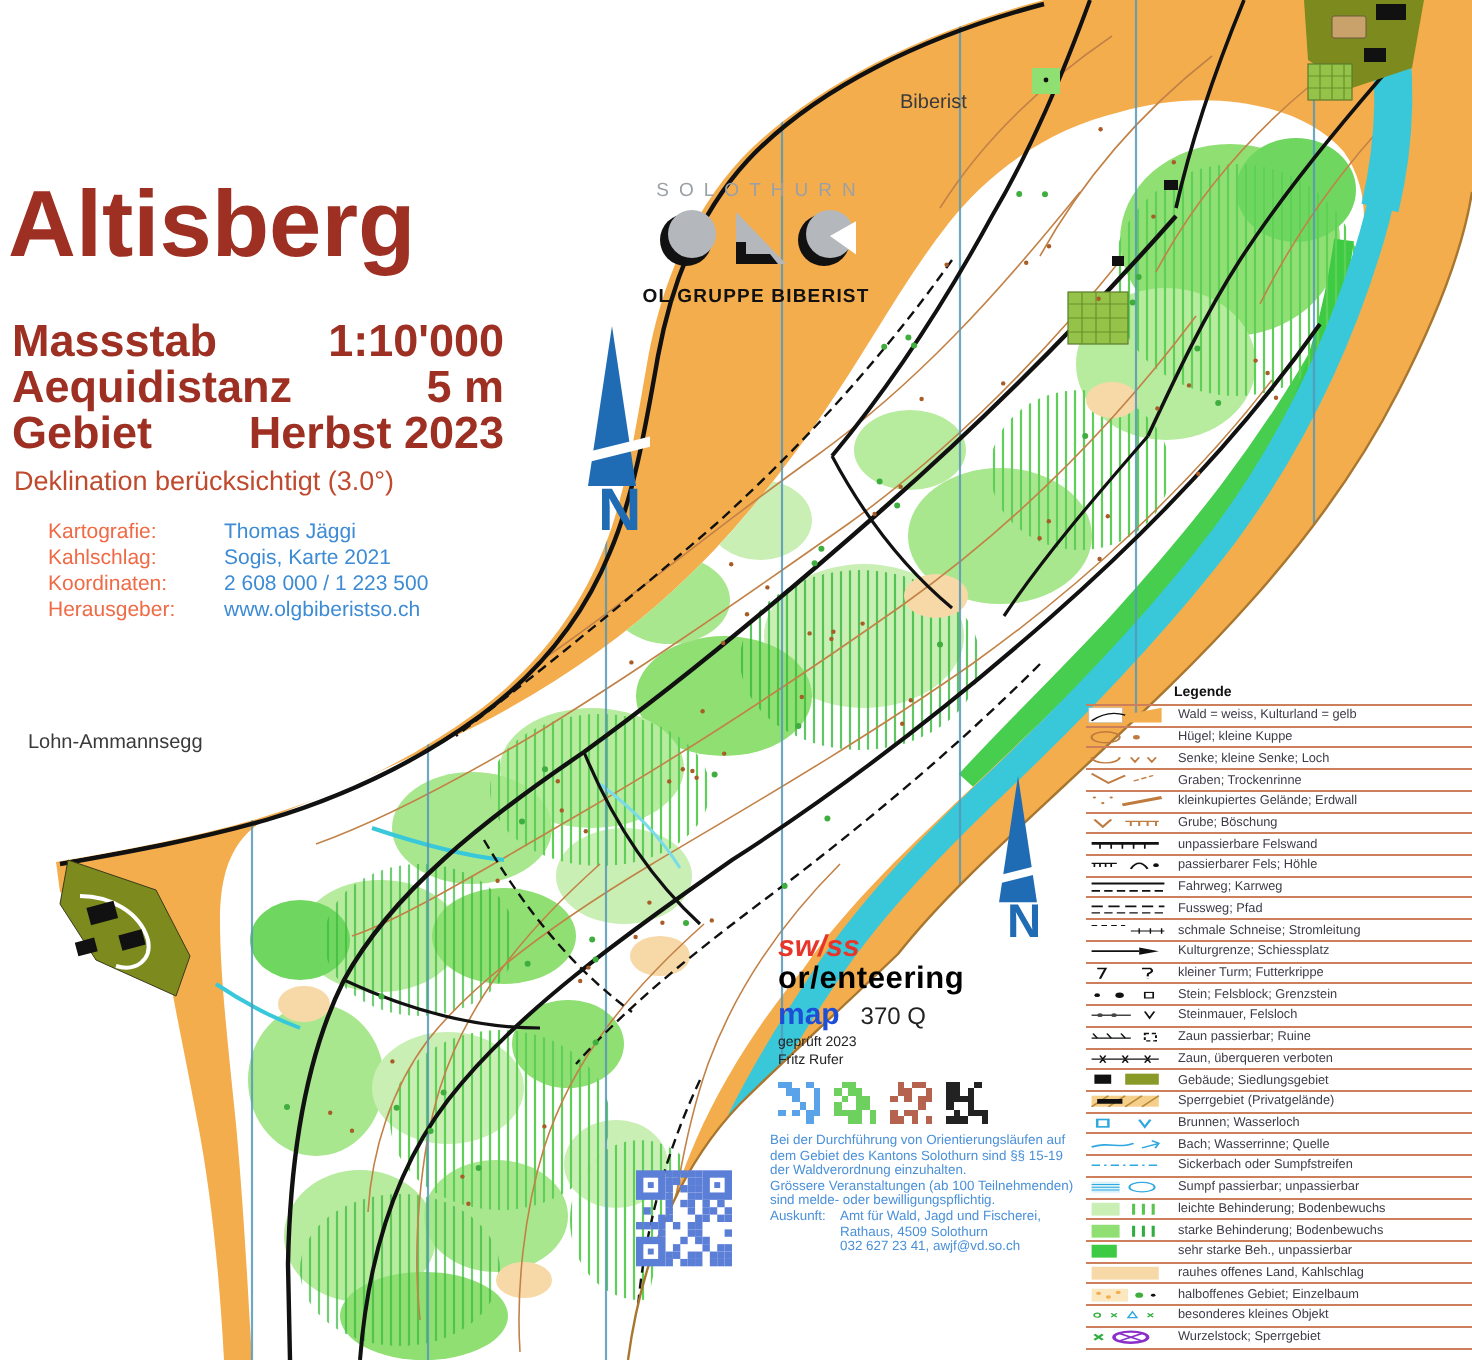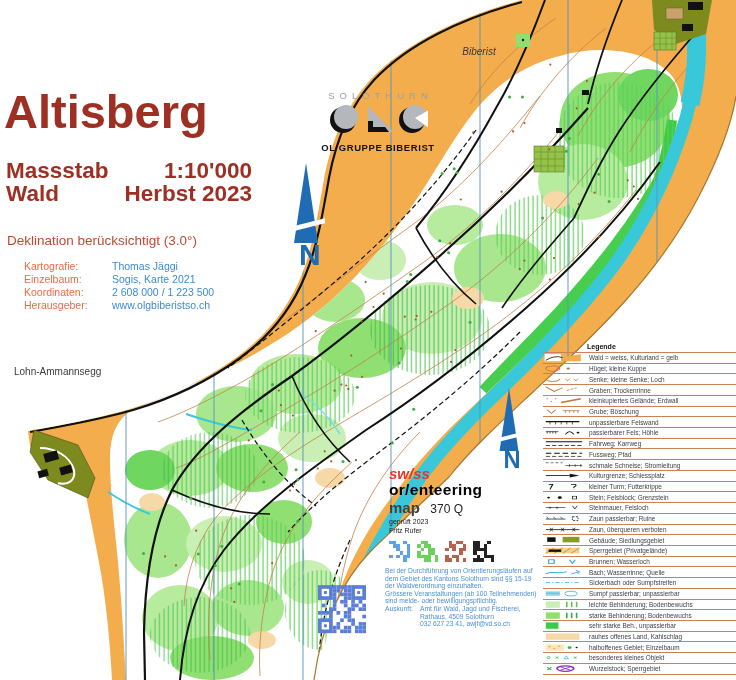--- a/index.html
+++ b/index.html
@@ -15,28 +15,28 @@
   #meta-block{left:24px;top:260px;font-size:10.5px;line-height:13px;}
   .meta-row{display:flex;}
   .meta-label{width:88px;color:#ef6a45;}
   .meta-value{color:#3d8bd4;}
   
   #club-logo{left:300px;top:90px;width:156px;text-align:center;}
   #club-region{font-size:9.5px;letter-spacing:5px;color:#9aa0a6;margin-left:5px;}
   #club-name{font-size:9.5px;font-weight:bold;color:#111;letter-spacing:.6px;margin-top:1px;}
   
   .town-label{font-size:10px;color:#3a3a3a;}
-  #town-ne{left:450px;top:46px;width:58px;text-align:center;font-style:italic;}
+  #town-ne{left:450px;top:46px;width:58px;}
   #town-sw{left:14px;top:366px;}
   
   #som-block{left:389px;top:466px;line-height:1;}
   .som-brand1{color:#e8352a;font-size:15px;font-weight:bold;font-style:italic;}
   .som-brand2{color:#000000;font-size:15.5px;font-weight:bold;margin-top:1px;letter-spacing:.3px;}
   .som-map-row{margin-top:2px;}
-  .som-map-word{color:#404040;font-size:15px;font-weight:bold;}
+  .som-map-word{color:#1d4ed8;font-size:15px;font-weight:bold;}
   .som-map-no{color:#222;font-size:12px;font-weight:normal;margin-left:6px;}
   .som-small{font-size:7px;color:#222;margin-top:2px;}
   #som-squares{display:flex;gap:7px;margin-top:7px;}
   .psq{width:21px;height:21px;display:grid;grid-template-columns:repeat(6,1fr);grid-template-rows:repeat(6,1fr);}
   
   #notice-block{left:385px;top:567px;width:190px;font-size:6.7px;line-height:7.6px;color:#4a90d9;}
   .contact-row{display:flex;}
   .contact-label{width:35px;}
   
   #legend{left:543px;top:343px;width:193px;}
@@ -297,33 +297,37 @@
     <text x="12" y="102" font-size="30" font-weight="bold" fill="#1f6cb4">N</text>
   </svg>
 
   <div class="abs" id="map-title">Altisberg</div>
   <div class="abs" id="scale-block">
     <div class="scale-row">
         <span>Massstab</span>
         <span>1:10'000</span>
       </div>
     <div class="scale-row">
-        <span>Wald</span>
+        <span>Aequidistanz</span>
+        <span>5 m</span>
+      </div>
+    <div class="scale-row">
+        <span>Gebiet</span>
         <span>Herbst 2023</span>
       </div>
   </div>
   <div class="abs" id="declination">Deklination berücksichtigt (3.0°)</div>
 
   <div class="abs" id="meta-block">
       <div class="meta-row">
         <span class="meta-label">Kartografie:</span>
         <span class="meta-value">Thomas Jäggi</span>
       </div>
       <div class="meta-row">
-        <span class="meta-label">Einzelbaum:</span>
+        <span class="meta-label">Kahlschlag:</span>
         <span class="meta-value">Sogis, Karte 2021</span>
       </div>
       <div class="meta-row">
         <span class="meta-label">Koordinaten:</span>
         <span class="meta-value">2 608 000 / 1 223 500</span>
       </div>
       <div class="meta-row">
         <span class="meta-label">Herausgeber:</span>
         <span class="meta-value">www.olgbiberistso.ch</span>
       </div>

